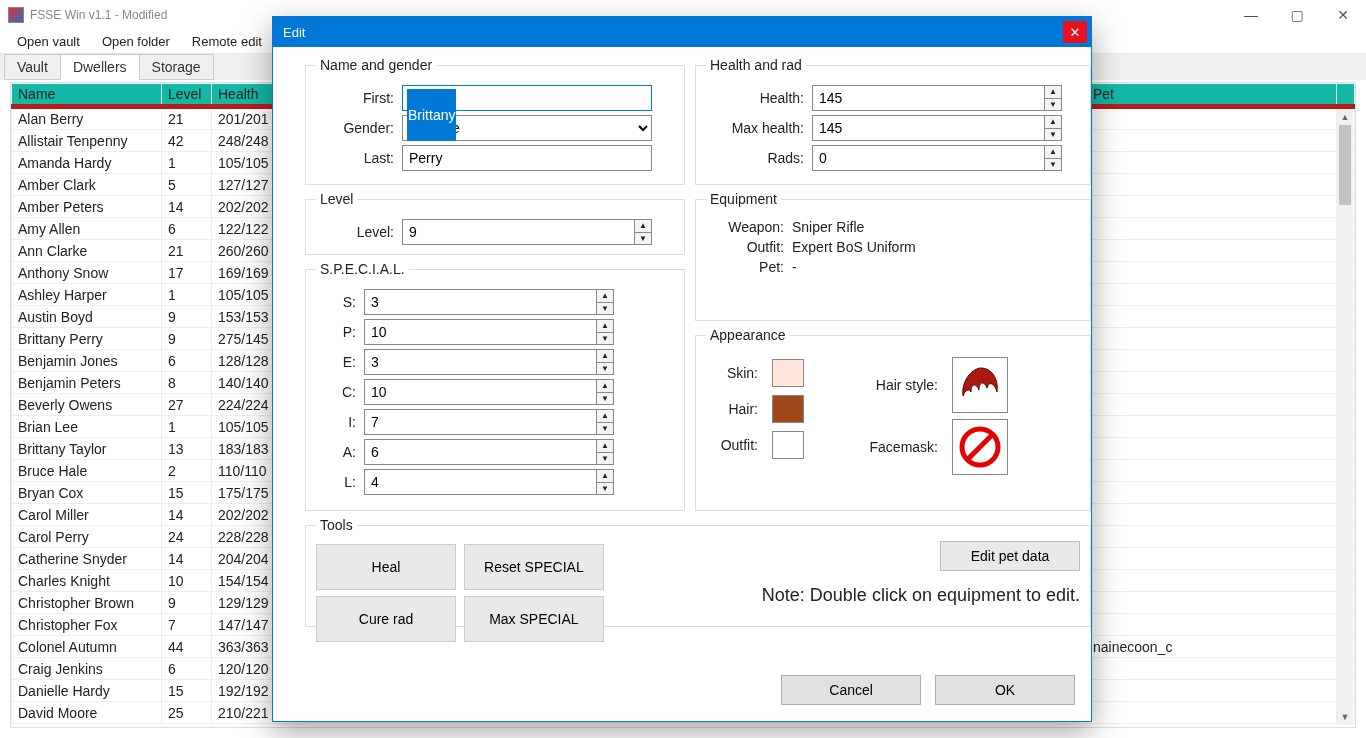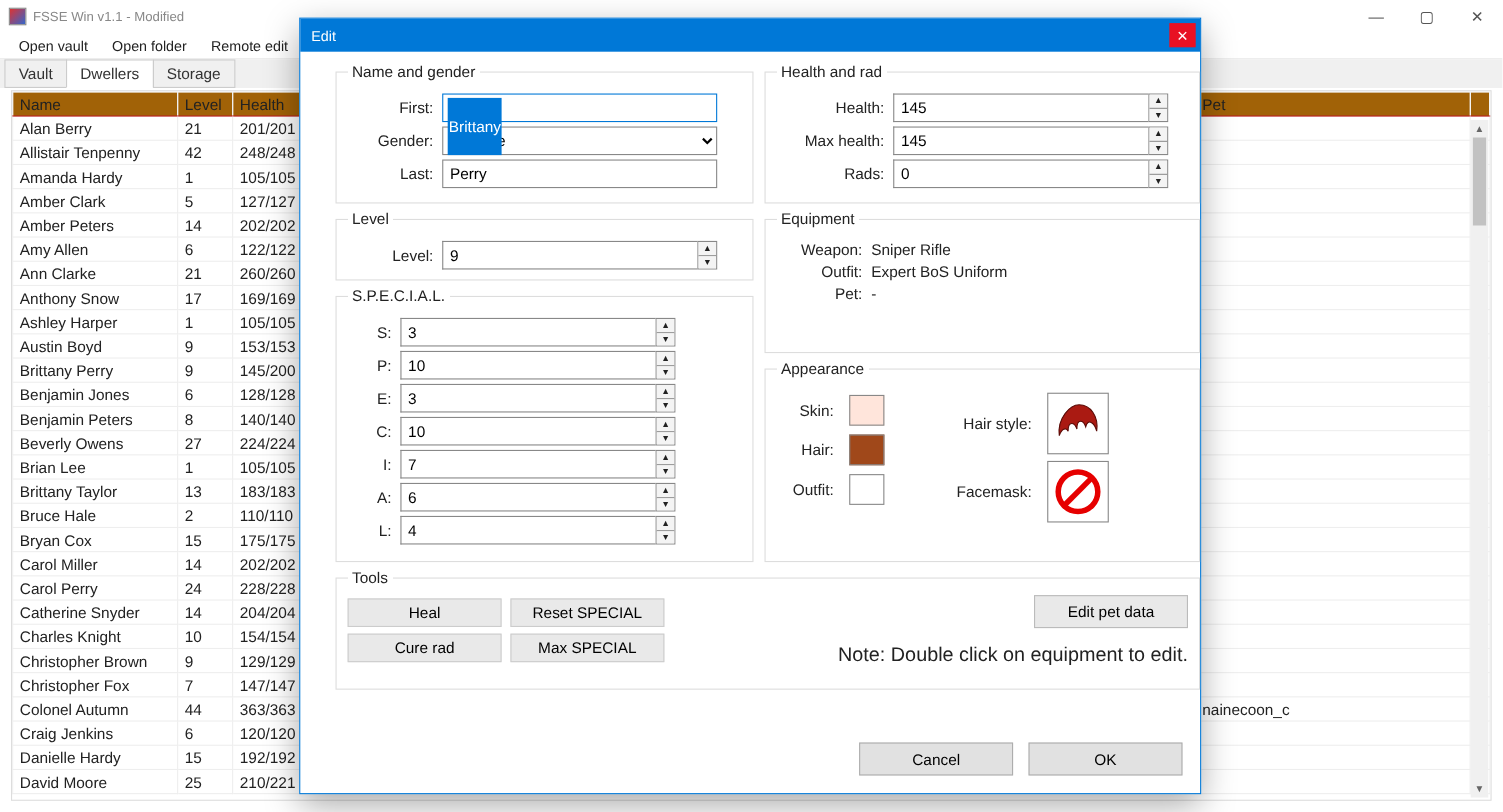--- a/index.html
+++ b/index.html
@@ -17,21 +17,21 @@
   .tabs { height: 26px; background: #f0f0f0; display: flex; align-items: flex-end; padding-left: 4px; font-size: 14px; }
   .tab { padding: 4px 12px; border: 1px solid #ccc; background: #f0f0f0; margin-right: -1px; color: #333; border-bottom: 1px solid #ccc; }
   .tab.active { background: #fff; border-bottom: 1px solid #fff; font-weight: 400; }
 
   .content { position: absolute; left: 10px; top: 82px; right: 10px; bottom: 10px; border: 1px solid #ddd; background: #fff; }
 
   
   .table-wrap { position: absolute; inset: 0; overflow: hidden; }
   table.dwellers { width: 100%; border-collapse: collapse; font-size: 14px; color: #222; table-layout: fixed; }
   table.dwellers th, table.dwellers td { border: 1px solid #eee; padding: 2px 6px; text-align: left; height: 22px; white-space: nowrap; overflow: hidden; }
-  table.dwellers th { background: #a16207; border-bottom: 1px solid #b91c1c; font-weight: 400; }
+  table.dwellers th { background: #14b8a6; border-bottom: 5px solid #b91c1c; font-weight: 400; }
   .col-name { width: 150px; }
   .col-level { width: 50px; }
   .col-health { width: 66px; }
   .col-rest { }
   .col-pet  { width: 250px; }
   .col-scroll { width: 18px; }
   
   .vscrollbar { position: absolute; right: 2px; top: 26px; bottom: 2px; width: 16px; background: #f0f0f0; }
   .vthumb { position: absolute; top: 0; left: 2px; right: 2px; height: 80px; background: #c2c2c2; }
   .varrow { position:absolute; left:0; right:0; height:16px; display:flex; align-items:center; justify-content:center; font-size:9px; color:#666; }
@@ -62,21 +62,21 @@
   .spinbtns { width:18px; display:flex; flex-direction:column; border:1px solid #888;}
   .spinbtns div { flex:1; display:flex; align-items:center; justify-content:center; font-size:8px; background:#f4f4f4; }
   .spinbtns div:first-child{border-bottom:1px solid #888;}
 
   .eq-row { display:flex; margin:4px 0; }
   .eq-row label { width:86px; text-align:right; padding-right:8px; }
 
   .swatch { width: 32px; height: 28px; border: 1px solid #888; margin-left:6px; }
   .bigswatch { width: 56px; height: 56px; border: 1px solid #888; margin-left:6px; display:flex; align-items:center; justify-content:center; }
 
-  .tool-btn { width: 140px; height: 26px; background: #e9e9e9; border: 1px solid #ccc; margin: 3px 4px 3px 0; font-size: 14px; }
+  .tool-btn { width: 140px; height: 46px; background: #e9e9e9; border: 1px solid #ccc; margin: 3px 4px 3px 0; font-size: 14px; }
   .tool-btn2 { width: 140px; height: 30px; background: #e9e9e9; border: 1px solid #bbb; font-size: 14px; }
 
   .dlg-btn { width: 140px; height: 30px; background: #e1e1e1; border: 1px solid #adadad; font-size: 14px; }
 
   .selected-text { background:#0078d7; color:#fff; padding:18px 1px;}
 </style>
 </head>
 <body>
 
 <div class="titlebar">
@@ -199,21 +199,21 @@
             <td>Austin Boyd</td>
             <td>9</td>
             <td>153/153</td>
             <td></td>
             <td></td>
             <td></td>
           </tr>
           <tr>
             <td>Brittany Perry</td>
             <td>9</td>
-            <td>145/200</td>
+            <td>275/145</td>
             <td></td>
             <td></td>
             <td></td>
           </tr>
           <tr>
             <td>Benjamin Jones</td>
             <td>6</td>
             <td>128/128</td>
             <td></td>
             <td></td>

